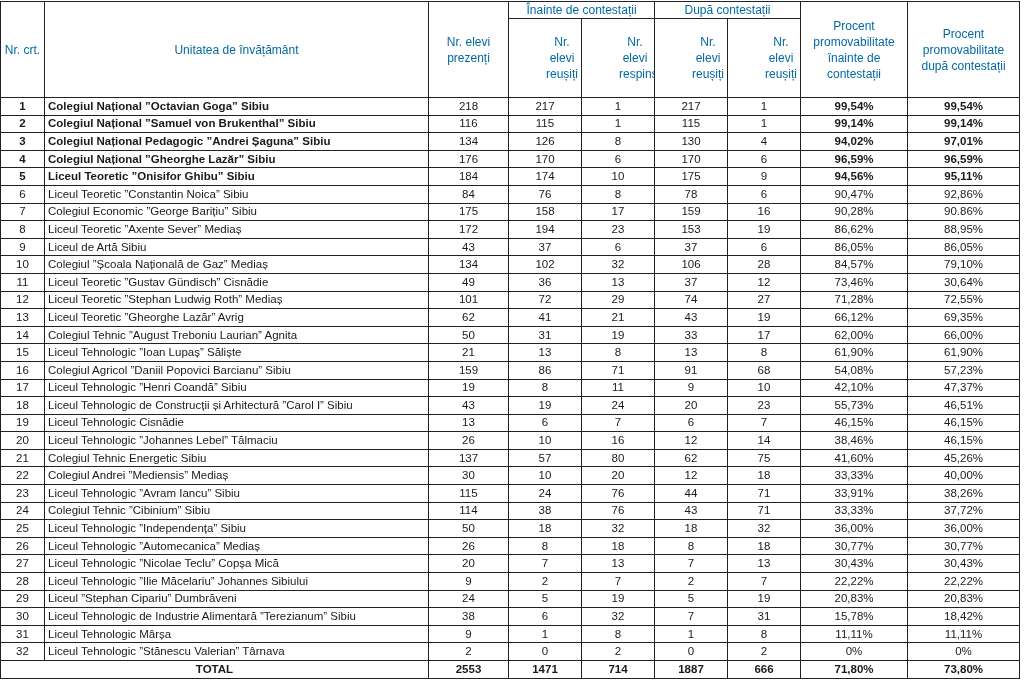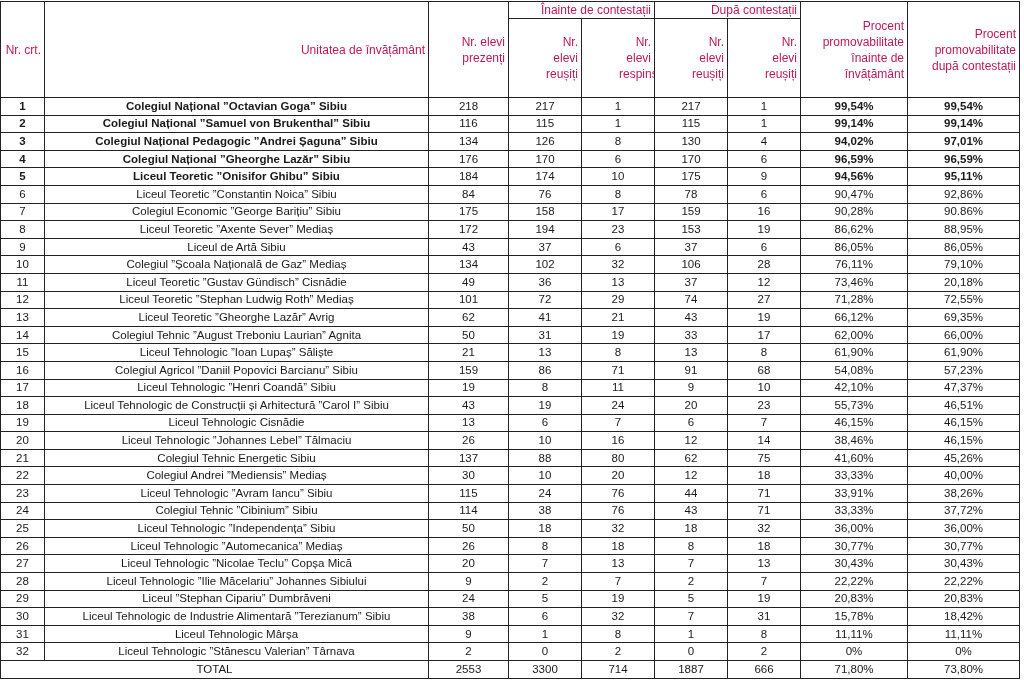--- a/index.html
+++ b/index.html
@@ -2,27 +2,27 @@
 <html><head>
 <meta charset="utf-8">
 <style>
   html, body { margin: 0; padding: 0; background: #ffffff; }
   body { width: 1024px; height: 687px; position: relative; overflow: hidden;
          font-family: "Liberation Sans", "DejaVu Sans", sans-serif; color: #1a1a1a; }
   table { position: absolute; left: 0; top: 1px; border-collapse: collapse;
           table-layout: fixed; width: 1019px; font-size: 11.5px; }
   td, th { border: 1px solid #222; padding: 0 3px; height: 16.6px; line-height: 15px;
            white-space: nowrap; overflow: hidden; font-weight: normal; }
-  th { text-align: right; white-space: normal; line-height: 16px; color: #be185d; font-size: 12px; }
+  th { text-align: center; white-space: normal; line-height: 16px; color: #0369a1; font-size: 12px; }
   .c { text-align: center; }
-  .l { text-align: center; }
+  .l { text-align: left; }
   .b { font-weight: bold; }
   tr.hdr1 th { height: 16px; }
   tr.hdr2 th { height: 78px; padding-left: 37px; }
-  tr.total td { font-weight: normal; }
+  tr.total td { font-weight: bold; }
 </style>
 </head>
 <body>
 
 <table>
   <colgroup>
     <col style="width:44px">
     <col style="width:384px">
     <col style="width:80px">
     <col style="width:73px">
@@ -32,21 +32,21 @@
     <col style="width:107px">
     <col style="width:112px">
   </colgroup>
   <thead>
     <tr class="hdr1">
       <th rowspan="2">Nr. crt.</th>
       <th rowspan="2">Unitatea de învățământ</th>
       <th rowspan="2">Nr. elevi prezenți</th>
       <th colspan="2">Înainte de contestații</th>
       <th colspan="2">După contestații</th>
-      <th rowspan="2">Procent promovabilitate înainte de învățământ</th>
+      <th rowspan="2">Procent promovabilitate înainte de contestații</th>
       <th rowspan="2">Procent promovabilitate după contestații</th>
     </tr>
     <tr class="hdr2">
       <th>Nr. elevi reușiți</th>
       <th>Nr. elevi respinși</th>
       <th>Nr. elevi reușiți</th>
       <th>Nr. elevi reușiți</th>
     </tr>
   </thead>
   <tbody id="tbody">
@@ -150,33 +150,33 @@
         <td class="c">86,05%</td>
       </tr>
       <tr>
         <td class="c">10</td>
         <td class="l">Colegiul ”Școala Națională de Gaz” Mediaș</td>
         <td class="c">134</td>
         <td class="c">102</td>
         <td class="c">32</td>
         <td class="c">106</td>
         <td class="c">28</td>
-        <td class="c">76,11%</td>
+        <td class="c">84,57%</td>
         <td class="c">79,10%</td>
       </tr>
       <tr>
         <td class="c">11</td>
         <td class="l">Liceul Teoretic ”Gustav Gündisch” Cisnădie</td>
         <td class="c">49</td>
         <td class="c">36</td>
         <td class="c">13</td>
         <td class="c">37</td>
         <td class="c">12</td>
         <td class="c">73,46%</td>
-        <td class="c">20,18%</td>
+        <td class="c">30,64%</td>
       </tr>
       <tr>
         <td class="c">12</td>
         <td class="l">Liceul Teoretic ”Stephan Ludwig Roth” Mediaș</td>
         <td class="c">101</td>
         <td class="c">72</td>
         <td class="c">29</td>
         <td class="c">74</td>
         <td class="c">27</td>
         <td class="c">71,28%</td>
@@ -267,21 +267,21 @@
         <td class="c">16</td>
         <td class="c">12</td>
         <td class="c">14</td>
         <td class="c">38,46%</td>
         <td class="c">46,15%</td>
       </tr>
       <tr>
         <td class="c">21</td>
         <td class="l">Colegiul Tehnic Energetic Sibiu</td>
         <td class="c">137</td>
-        <td class="c">88</td>
+        <td class="c">57</td>
         <td class="c">80</td>
         <td class="c">62</td>
         <td class="c">75</td>
         <td class="c">41,60%</td>
         <td class="c">45,26%</td>
       </tr>
       <tr>
         <td class="c">22</td>
         <td class="l">Colegiul Andrei ”Mediensis” Mediaș</td>
         <td class="c">30</td>
@@ -400,21 +400,21 @@
         <td class="c">0</td>
         <td class="c">2</td>
         <td class="c">0%</td>
         <td class="c">0%</td>
       </tr>
     </tbody>
   <tfoot>
     <tr class="total">
       <td colspan="2" class="c">TOTAL</td>
       <td class="c">2553</td>
-      <td class="c">3300</td>
+      <td class="c">1471</td>
       <td class="c">714</td>
       <td class="c">1887</td>
       <td class="c">666</td>
       <td class="c">71,80%</td>
       <td class="c">73,80%</td>
     </tr>
   </tfoot>
 </table>
 
 </body></html>

